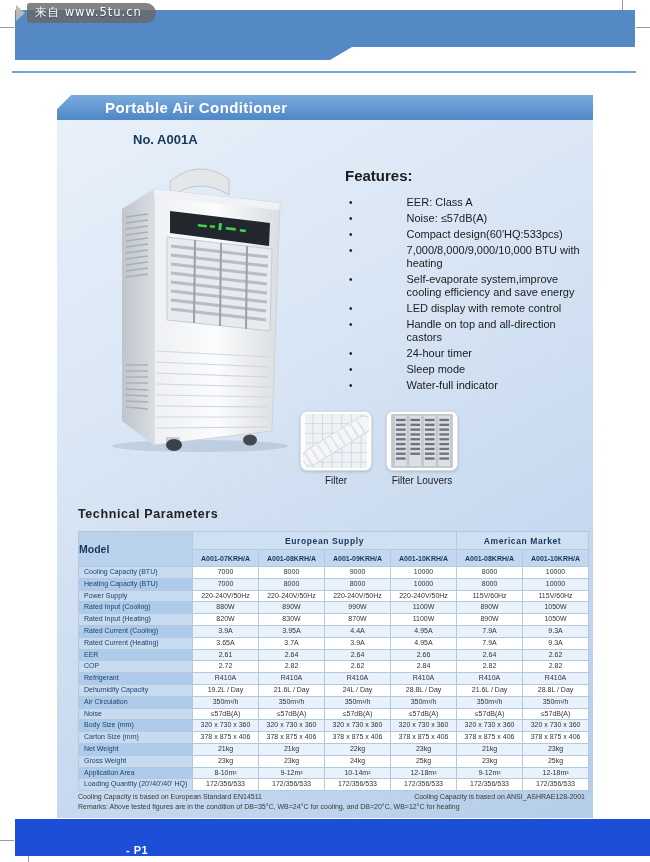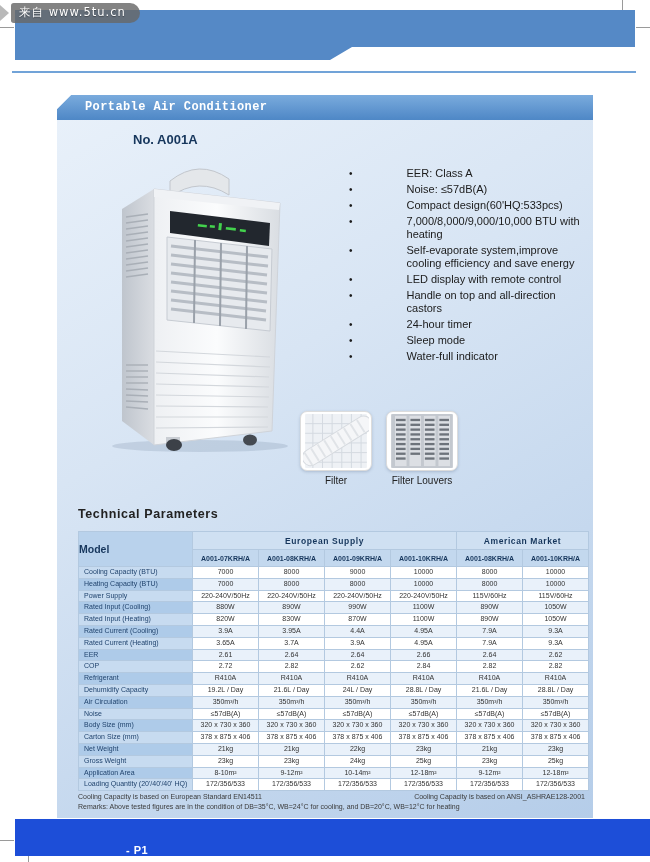--- a/index.html
+++ b/index.html
@@ -9,41 +9,41 @@
   
   .cm{position:absolute;background:#9a9a9a;}
   .cm-t-left{left:0;top:27px;width:14px;height:1px;}
   .cm-t-right{left:636px;top:27px;width:14px;height:1px;}
   .cm-t-vert{left:622px;top:0;width:1px;height:10px;}
   .cm-b-left{left:0;top:840px;width:14px;height:1px;}
   .cm-b-right{left:636px;top:840px;width:14px;height:1px;}
   .cm-b-vert{left:28px;top:856px;width:1px;height:6px;}
 
   
-  .watermark{position:absolute;left:0;top:3px;display:flex;align-items:center;z-index:5;border-radius:9px;}
+  .watermark{position:absolute;left:16px;top:3px;display:flex;align-items:center;z-index:5;border-radius:9px;}
   .wm-arrow{width:0;height:0;border-top:8px solid transparent;border-bottom:8px solid transparent;
             border-left:9px solid #b9b9b9;margin-right:2px;}
   .wm-pill{background:rgba(104,104,104,.82);color:#fff;font-size:11.5px;letter-spacing:1px;
            padding:2px 14px 3px 8px;border-radius:3px 11px 11px 3px;
            font-family:"DejaVu Sans",sans-serif;text-shadow:0 1px 1px rgba(0,0,0,.35);}
 
   
   .banner{position:absolute;left:15px;top:10px;width:620px;height:50px;background:#5589c6;
           clip-path:polygon(0 0,620px 0,620px 37px,337px 37px,315px 50px,0 50px);}
   .rule-blue{position:absolute;left:12px;top:71px;width:624px;height:2px;background:#71a3d8;}
 
   
   .card{position:absolute;left:57px;top:95px;width:536px;height:723px;
         background:linear-gradient(150deg,#e9f1fa 0%,#d8e5f4 38%,#b5cde9 100%);
         clip-path:polygon(14px 0,100% 0,100% 100%,0 100%,0 14px);}
   .card-titlebar{position:absolute;left:0;top:0;width:100%;height:25px;
         background:linear-gradient(180deg,#7aabdd,#4e87c6);
         clip-path:polygon(14px 0,100% 0,100% 100%,0 100%,0 14px);}
-  .card-title{position:absolute;left:28px;top:0;line-height:25px;color:#ffffff;
-        font-size:12px;font-weight:bold;letter-spacing:.4px;font-family:Liberation Mono, monospace;}
+  .card-title{position:absolute;left:48px;top:0;line-height:25px;color:#ffffff;
+        font-size:15px;font-weight:bold;letter-spacing:.4px;}
   .model-no{position:absolute;left:76px;top:37px;font-size:13px;font-weight:bold;color:#16365c;}
 
   
   .product{position:absolute;left:25px;top:58px;width:235px;height:300px;}
 
   
   .features{position:absolute;left:288px;top:72px;width:247px;color:#1b1b1b;}
   .features-title{font-size:15px;font-weight:bold;margin:0 0 12px 0;color:#1c1c1c;}
   .features-list{list-style:none;margin:0;padding:0 0 0 4px;}
   .feat{display:flex;font-size:11px;line-height:13px;margin-bottom:3px;}
@@ -189,20 +189,21 @@
           <path d="M74 264 L186 264"></path>
             <path d="M74 275 L186 274"></path>
         </g>
         <rect x="84" y="284" width="14" height="6" fill="#c9cdd3"></rect>
         <ellipse cx="92" cy="292" rx="8" ry="6" fill="#3c4148"></ellipse>
         <ellipse cx="168" cy="287" rx="7" ry="5.5" fill="#454a51"></ellipse>
       </svg>
     </div>
 
     <div class="features">
+      <p class="features-title">Features:</p>
       <ul class="features-list">
   <li class="feat">
     <span class="dot">•</span>
     <span class="feat-text">EER: Class A</span>
   </li>
 
   <li class="feat">
     <span class="dot">•</span>
     <span class="feat-text">Noise: ≤57dB(A)</span>
   </li>

